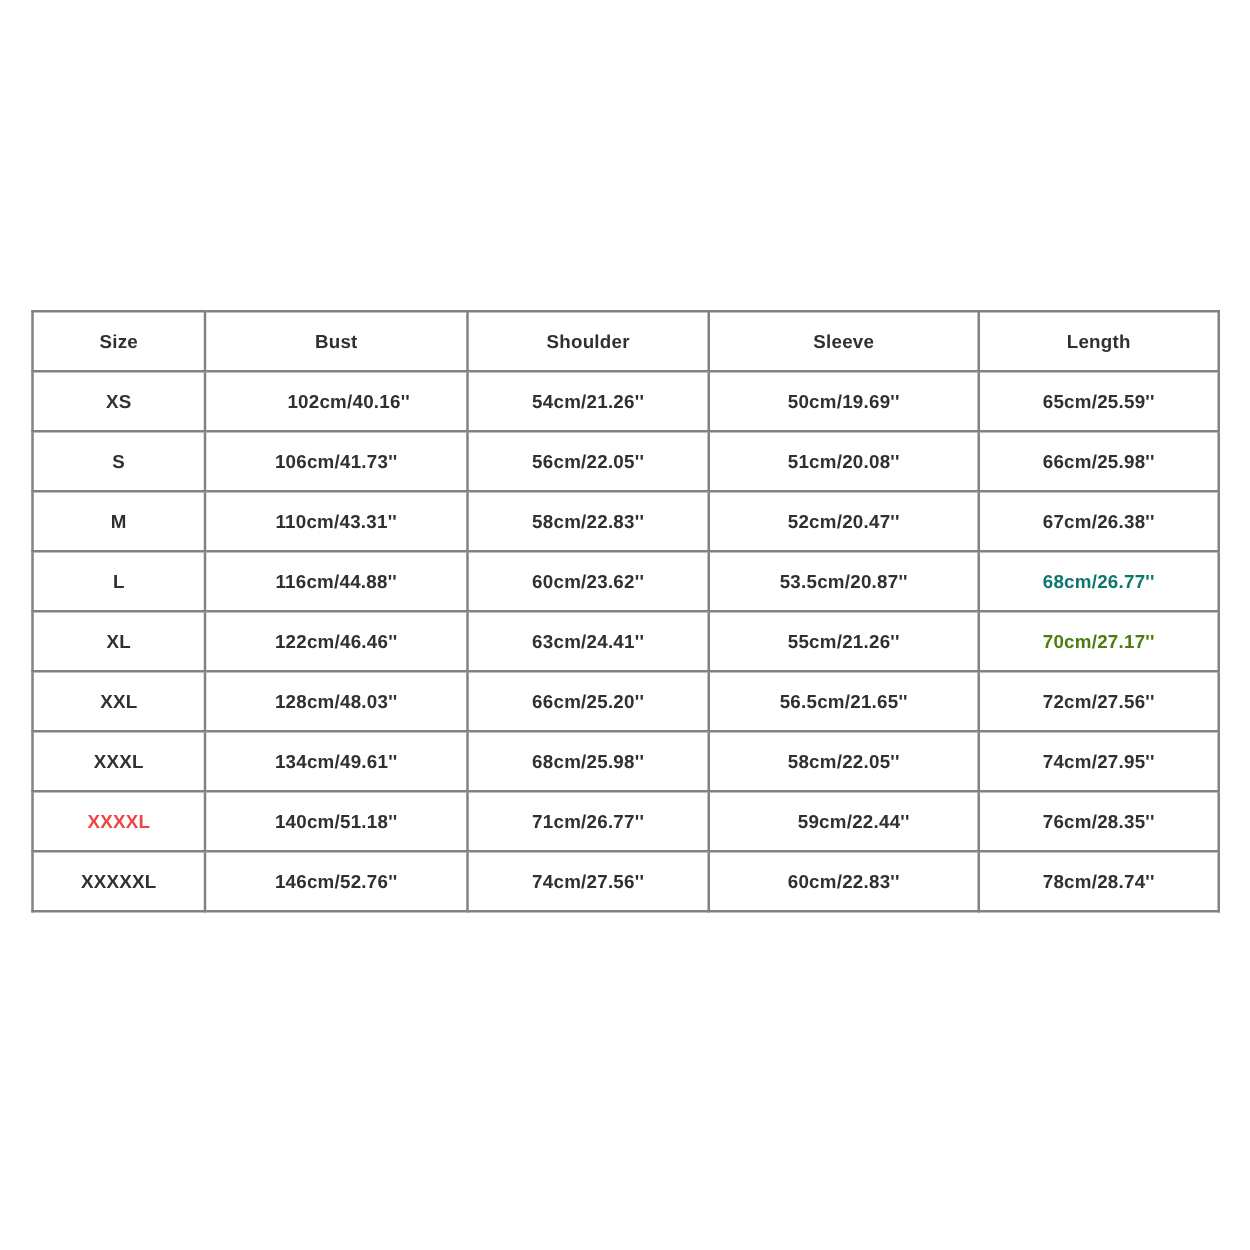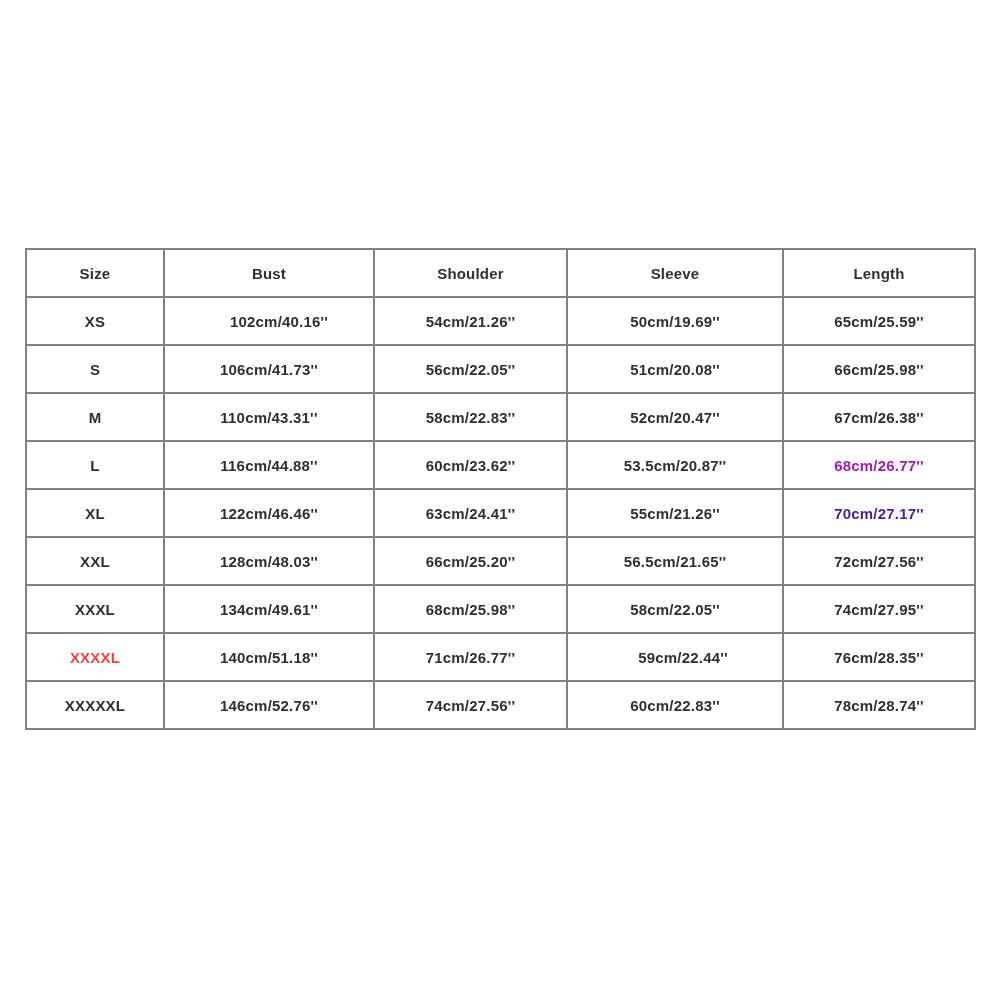--- a/index.html
+++ b/index.html
@@ -89,28 +89,28 @@
             <td style="border-color: rgb(130, 130, 130); color: rgb(48, 48, 48);">110cm/43.31''</td>
             <td style="border-color: rgb(130, 130, 130); color: rgb(48, 48, 48);">58cm/22.83''</td>
             <td style="border-color: rgb(130, 130, 130); color: rgb(48, 48, 48);">52cm/20.47''</td>
             <td style="border-color: rgb(130, 130, 130); color: rgb(48, 48, 48);">67cm/26.38''</td>
           </tr>
           <tr>
             <td style="border-color: rgb(130, 130, 130); color: rgb(48, 48, 48);">L</td>
             <td style="border-color: rgb(130, 130, 130); color: rgb(48, 48, 48);">116cm/44.88''</td>
             <td style="border-color: rgb(130, 130, 130); color: rgb(48, 48, 48);">60cm/23.62''</td>
             <td style="border-color: rgb(130, 130, 130); color: rgb(48, 48, 48);">53.5cm/20.87''</td>
-            <td style="border-color: rgb(130, 130, 130); color: #a21caf; border-radius: 20px;">68cm/26.77''</td>
+            <td style="border-color: rgb(130, 130, 130); color: #0f766e; border-radius: 20px;">68cm/26.77''</td>
           </tr>
           <tr>
             <td style="border-color: rgb(130, 130, 130); color: rgb(48, 48, 48);">XL</td>
             <td style="border-color: rgb(130, 130, 130); color: rgb(48, 48, 48);">122cm/46.46''</td>
             <td style="border-color: rgb(130, 130, 130); color: rgb(48, 48, 48);">63cm/24.41''</td>
             <td style="border-color: rgb(130, 130, 130); color: rgb(48, 48, 48);">55cm/21.26''</td>
-            <td style="border-color: rgb(130, 130, 130); color: #4c1d95;">70cm/27.17''</td>
+            <td style="border-color: rgb(130, 130, 130); color: #4d7c0f;">70cm/27.17''</td>
           </tr>
           <tr>
             <td style="border-color: rgb(130, 130, 130); color: rgb(48, 48, 48); border-radius: 12px;">XXL</td>
             <td style="border-color: rgb(130, 130, 130); color: rgb(48, 48, 48);">128cm/48.03''</td>
             <td style="border-color: rgb(130, 130, 130); color: rgb(48, 48, 48);">66cm/25.20''</td>
             <td style="border-color: rgb(130, 130, 130); color: rgb(48, 48, 48);">56.5cm/21.65''</td>
             <td style="border-color: rgb(130, 130, 130); color: rgb(48, 48, 48);">72cm/27.56''</td>
           </tr>
           <tr>
             <td style="border-color: rgb(130, 130, 130); color: rgb(48, 48, 48);">XXXL</td>

